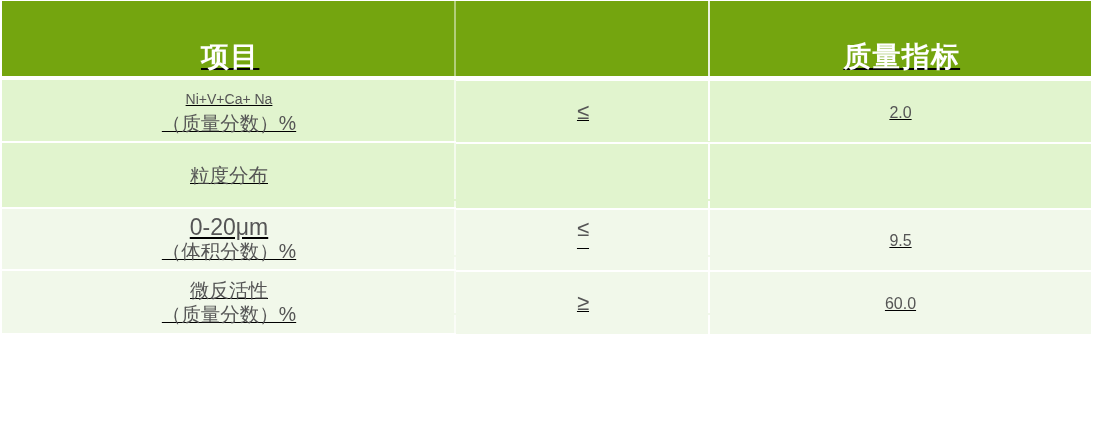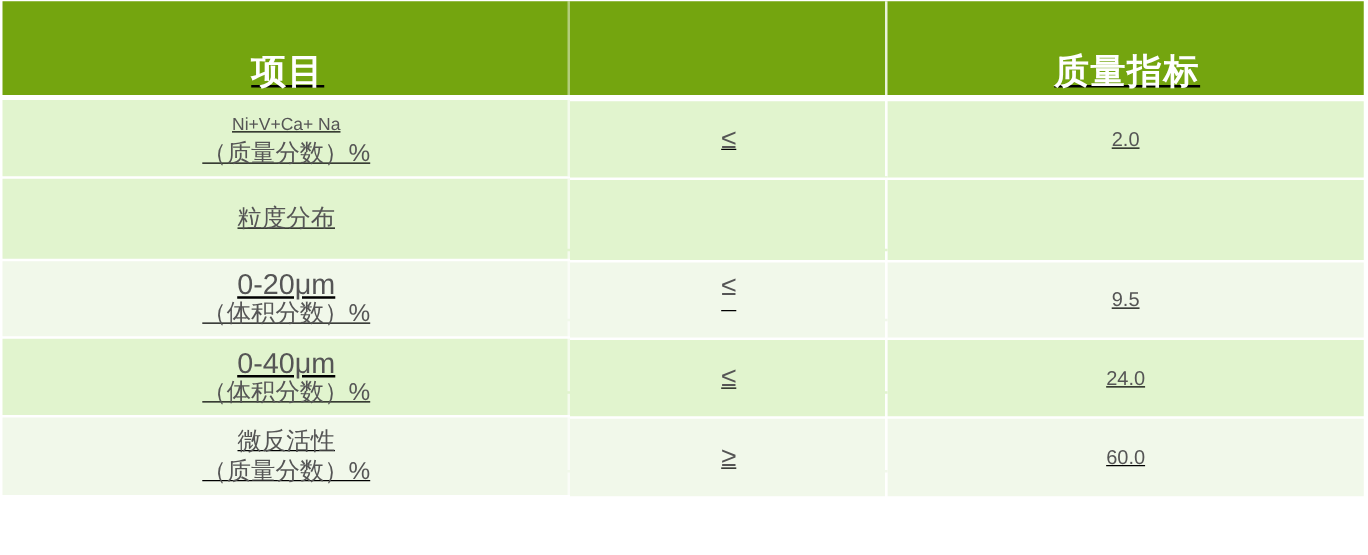--- a/index.html
+++ b/index.html
@@ -150,28 +150,20 @@
       <td class="cell-value" data-name="cell-value"><span class="val" data-name="value-text"></span></td>
     </tr>
     <tr class="shade-b r4" data-name="table-row">
       <td class="cell-item" data-name="cell-item">
         <span class="cell-line t-micron" data-name="cell-item-line">0-20μm</span>
         <span class="cell-line" data-name="cell-item-line">（体积分数）%</span>
       </td>
       <td class="cell-op op-top" data-name="cell-operator"><span class="op" data-name="operator-symbol">≤</span></td>
       <td class="cell-value" data-name="cell-value"><span class="val" data-name="value-text">9.5</span></td>
     </tr>
-    <tr class="shade-a r5" data-name="table-row">
-      <td class="cell-item" data-name="cell-item">
-        <span class="cell-line t-micron" data-name="cell-item-line">0-40μm</span>
-        <span class="cell-line" data-name="cell-item-line">（体积分数）%</span>
-      </td>
-      <td class="cell-op" data-name="cell-operator"><span class="op" data-name="operator-symbol">≤</span></td>
-      <td class="cell-value" data-name="cell-value"><span class="val" data-name="value-text">24.0</span></td>
-    </tr>
     <tr class="shade-b r6" data-name="table-row">
       <td class="cell-item" data-name="cell-item">
         <span class="cell-line" data-name="cell-item-line">微反活性</span>
         <span class="cell-line" data-name="cell-item-line">（质量分数）%</span>
       </td>
       <td class="cell-op" data-name="cell-operator"><span class="op" data-name="operator-symbol">≥</span></td>
       <td class="cell-value" data-name="cell-value"><span class="val" data-name="value-text">60.0</span></td>
     </tr>
   </tbody>
 </table>

